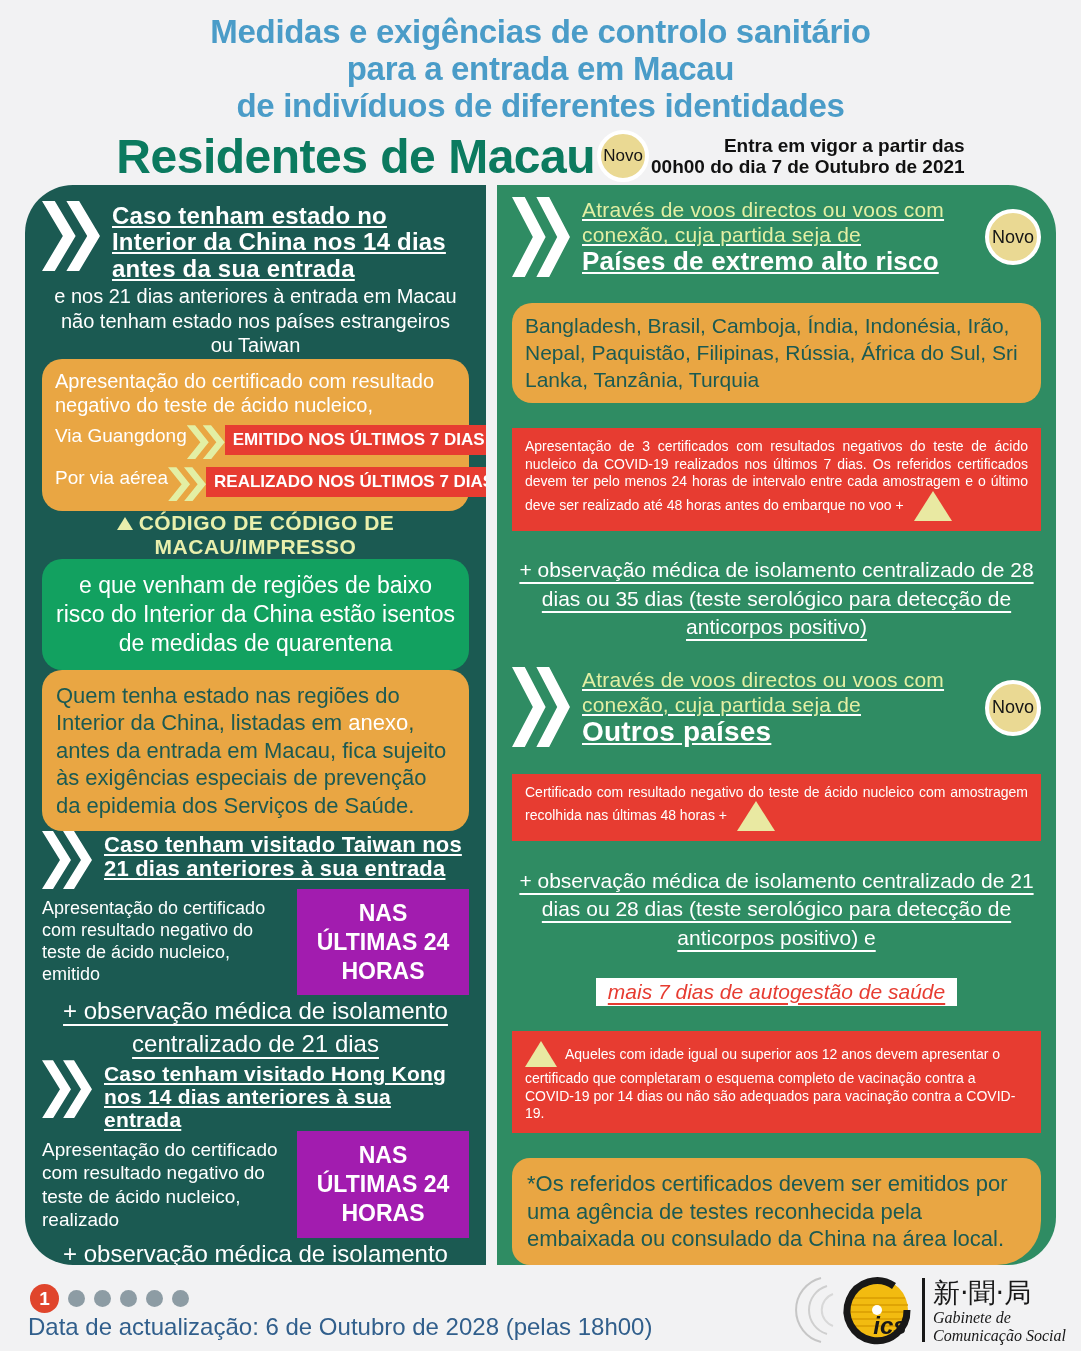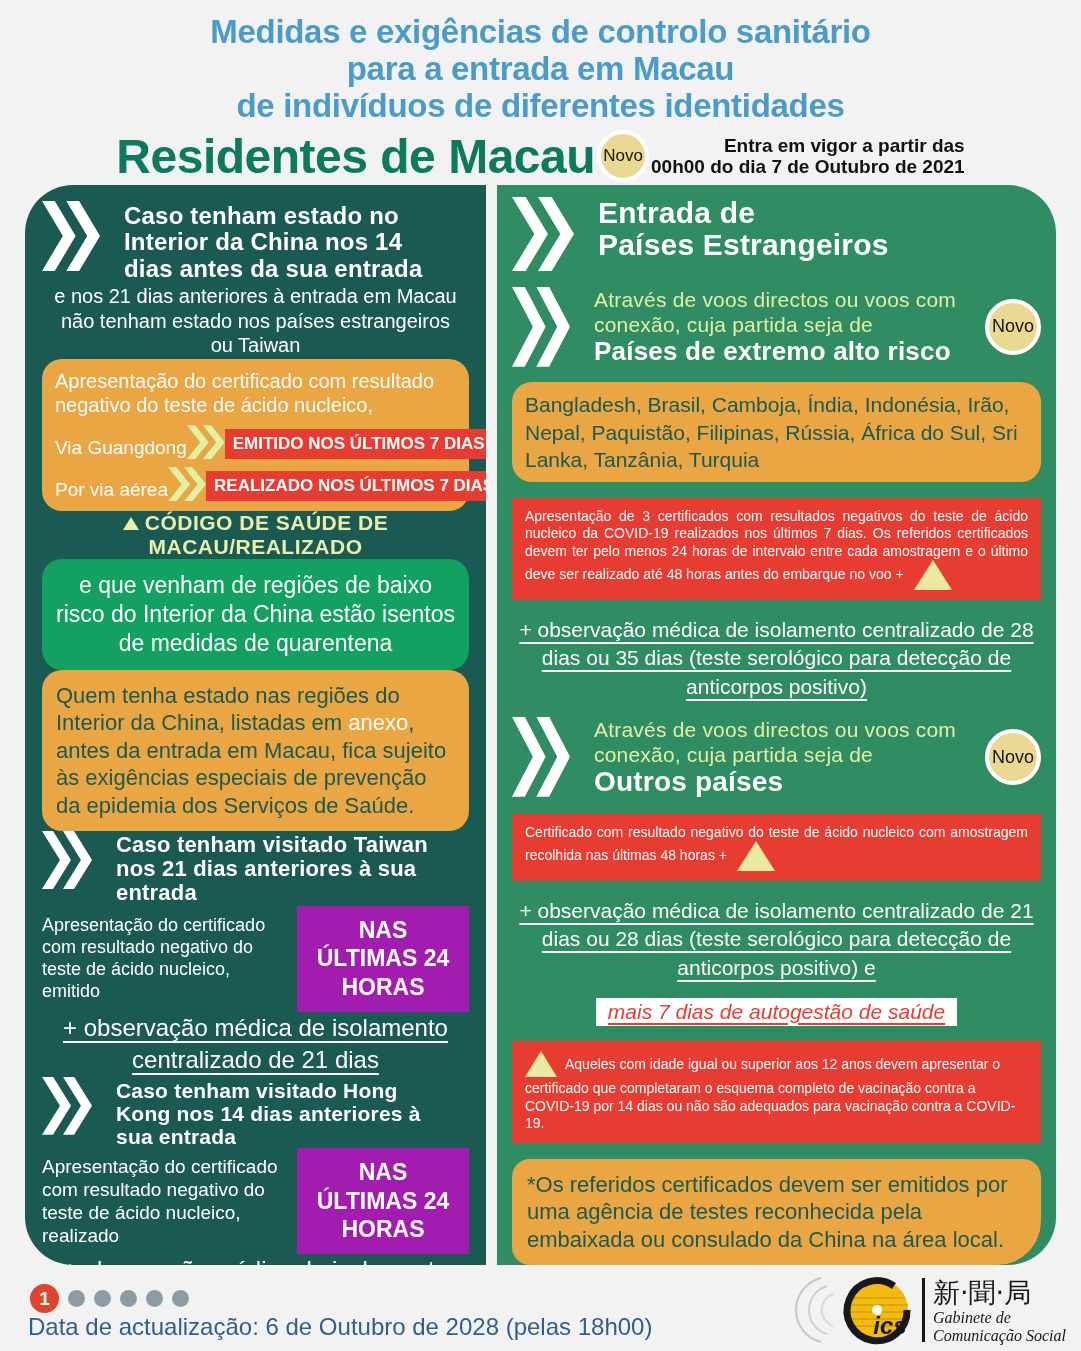--- a/index.html
+++ b/index.html
@@ -22,27 +22,27 @@
   .chev{position:relative;flex:none;}
   .chev i{position:absolute;top:0;height:100%;background:#fff;
     clip-path:polygon(0 0,38% 0,100% 50%,38% 100%,0 100%,62% 50%);}
   .chev i:first-child{left:0;width:58%;}
   .chev i:last-child{left:42%;width:58%;}
   .chev.md{width:58px;height:70px;}
   .chev.lg{width:70px;height:84px;}
   .chev.sm{width:38px;height:34px;}
   .chev.sm i{background:#e3efa4;}
   .chev-row{display:flex;gap:12px;align-items:flex-start;}
-  .chev-row h2{margin:2px 12px 0;color:#fff;font-size:24px;line-height:1.1;letter-spacing:0.2px;}
+  .chev-row h2{margin:2px 0 0;color:#fff;font-size:24px;line-height:1.1;letter-spacing:0.2px;text-decoration:underline;}
   .chev-row .pale{color:#e3efa4;font-size:21px;line-height:1.2;font-weight:normal;display:block;}
   .chev-row .boldline{color:#fff;font-weight:bold;display:block;}
   
   .obox{background:#e9a643;border-radius:20px;color:#fff;padding:10px 13px;}
   .obox .intro{font-size:20px;line-height:1.2;margin:0 0 8px;}
-  .vrow{display:flex;align-items:flex-end;gap:0;margin-top:8px;}
+  .vrow{display:flex;align-items:flex-start;gap:0;margin-top:8px;}
   .vrow .lbl{font-size:19px;flex:none;}
   .chip{background:#e73c31;color:#fff;font-weight:bold;font-size:17px;padding:5px 8px;white-space:nowrap;}
   .codigo{color:#e9efac;font-weight:bold;font-size:21px;text-align:center;letter-spacing:0.5px;}
   .tri{display:inline-block;width:0;height:0;border-left:8px solid transparent;border-right:8px solid transparent;
     border-bottom:13px solid #e9efac;vertical-align:middle;margin:0 6px 3px 0;}
   .tri.big{border-left-width:19px;border-right-width:19px;border-bottom-width:30px;border-bottom-color:#e9e9a2;margin:0 0 0 10px;}
   .gbox{background:#12a160;border-radius:20px;color:#fff;font-size:23px;line-height:1.25;text-align:center;padding:12px 14px;}
   .abox{background:#e9a643;border-radius:20px;color:#1b5a52;font-size:22px;line-height:1.25;padding:12px 14px;}
   .abox .anexo{color:#fff;cursor:pointer;}
   .cert-row{display:flex;gap:10px;align-items:center;}
@@ -115,21 +115,21 @@
         <span class="lbl">Por via aérea</span>
         <span class="chev sm">
             <i></i>
             <i></i>
           </span>
         <span class="chip">REALIZADO NOS ÚLTIMOS 7 DIAS</span>
       </div>
     </div>
 
     <div class="codigo">
-      <span class="tri"></span><span>CÓDIGO DE SAÚDE DE MACAU/REALIZADO</span>
+      <span class="tri"></span><span>CÓDIGO DE CÓDIGO DE MACAU/IMPRESSO</span>
     </div>
 
     <div class="gbox">e que venham de regiões de baixo risco do Interior da China estão isentos de medidas de quarentena</div>
 
     <div class="abox">
       <span>Quem tenha estado nas regiões do Interior da China, listadas em </span><span class="anexo">anexo</span><span>, antes da entrada em Macau, fica sujeito às exigências especiais de prevenção da epidemia dos Serviços de Saúde.</span>
     </div>
 
     <div class="chev-row">
       <span class="chev md" style="width:50px;height:58px;">
@@ -158,30 +158,20 @@
       <div class="txt" style="font-size:19px;">Apresentação do certificado com resultado negativo do teste de ácido nucleico, realizado</div>
       <div class="badge24">NAS ÚLTIMAS 24 HORAS</div>
     </div>
 
     <div class="obs" style="margin-bottom:4px;">+ observação médica de isolamento centralizado de 14 dias</div>
 
   </section>
 
   <section class="panel right">
 
-    <div class="chev-row">
-      <span class="chev lg" style="width:62px;height:74px;">
-          <i></i>
-          <i></i>
-        </span>
-      <h2 style="font-size:30px;font-weight:bold;line-height:1.08;margin-top:0;">
-        <span>Entrada de</span><br>
-        <span>Países Estrangeiros</span>
-      </h2>
-    </div>
 
     <div class="chev-row">
       <span class="chev lg" style="width:58px;height:80px;">
           <i></i>
           <i></i>
         </span>
       <h2 style="font-size:21px;margin-top:0;">
         <span class="pale">Através de voos directos ou voos com conexão, cuja partida seja de</span>
         <span class="boldline" style="font-size:26px;">Países de extremo alto risco</span>
       </h2>

